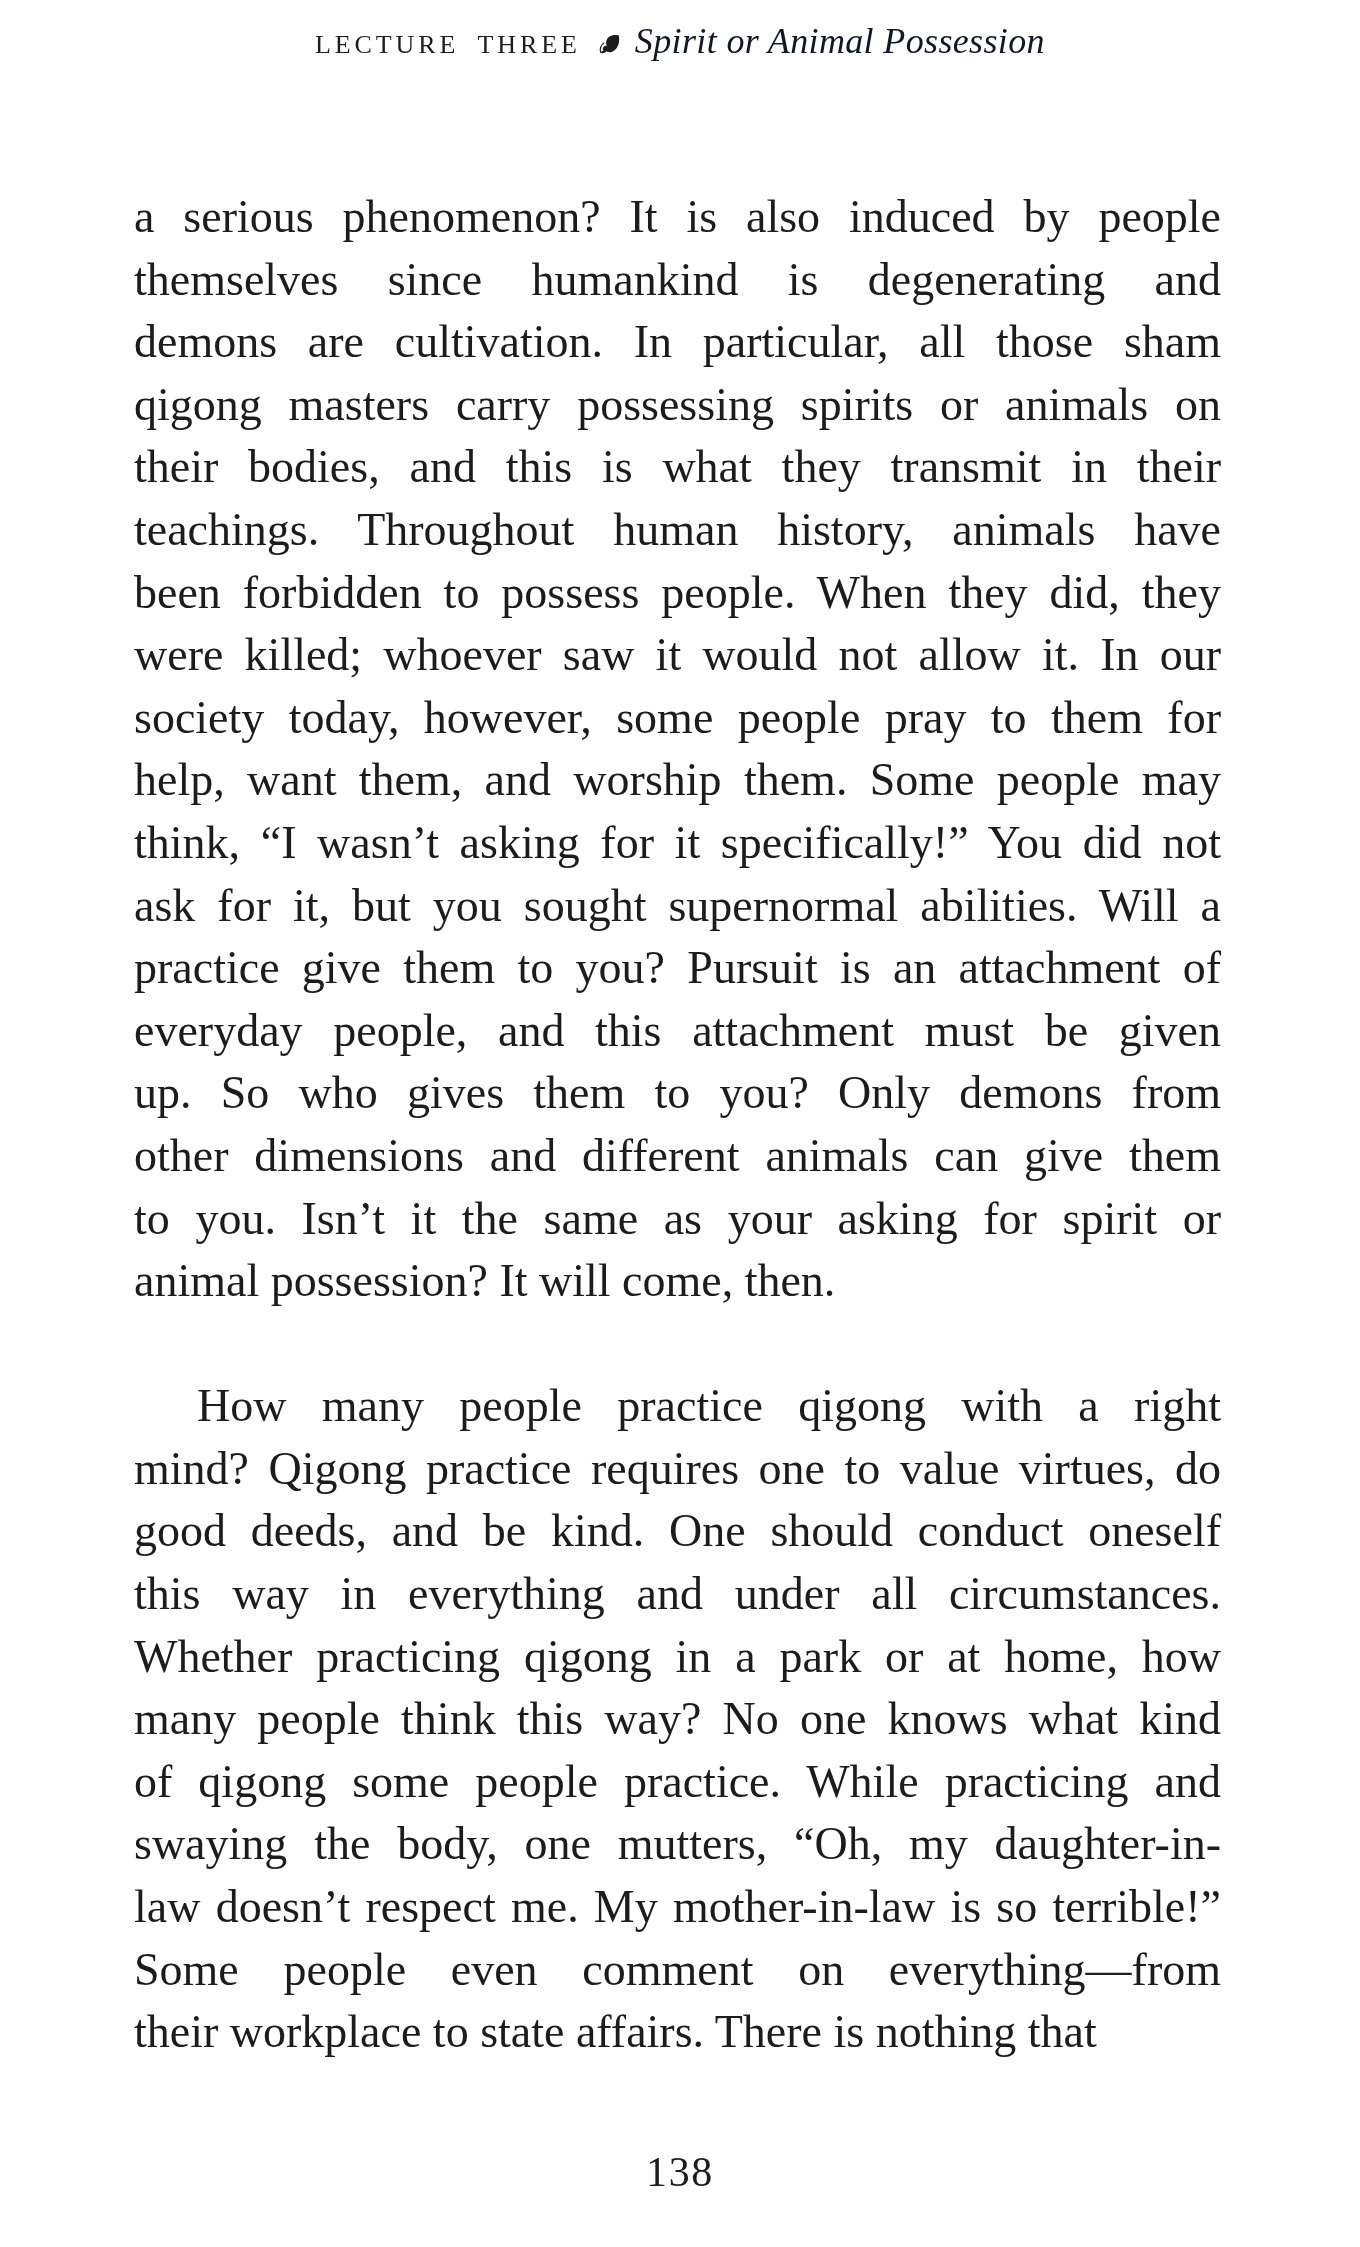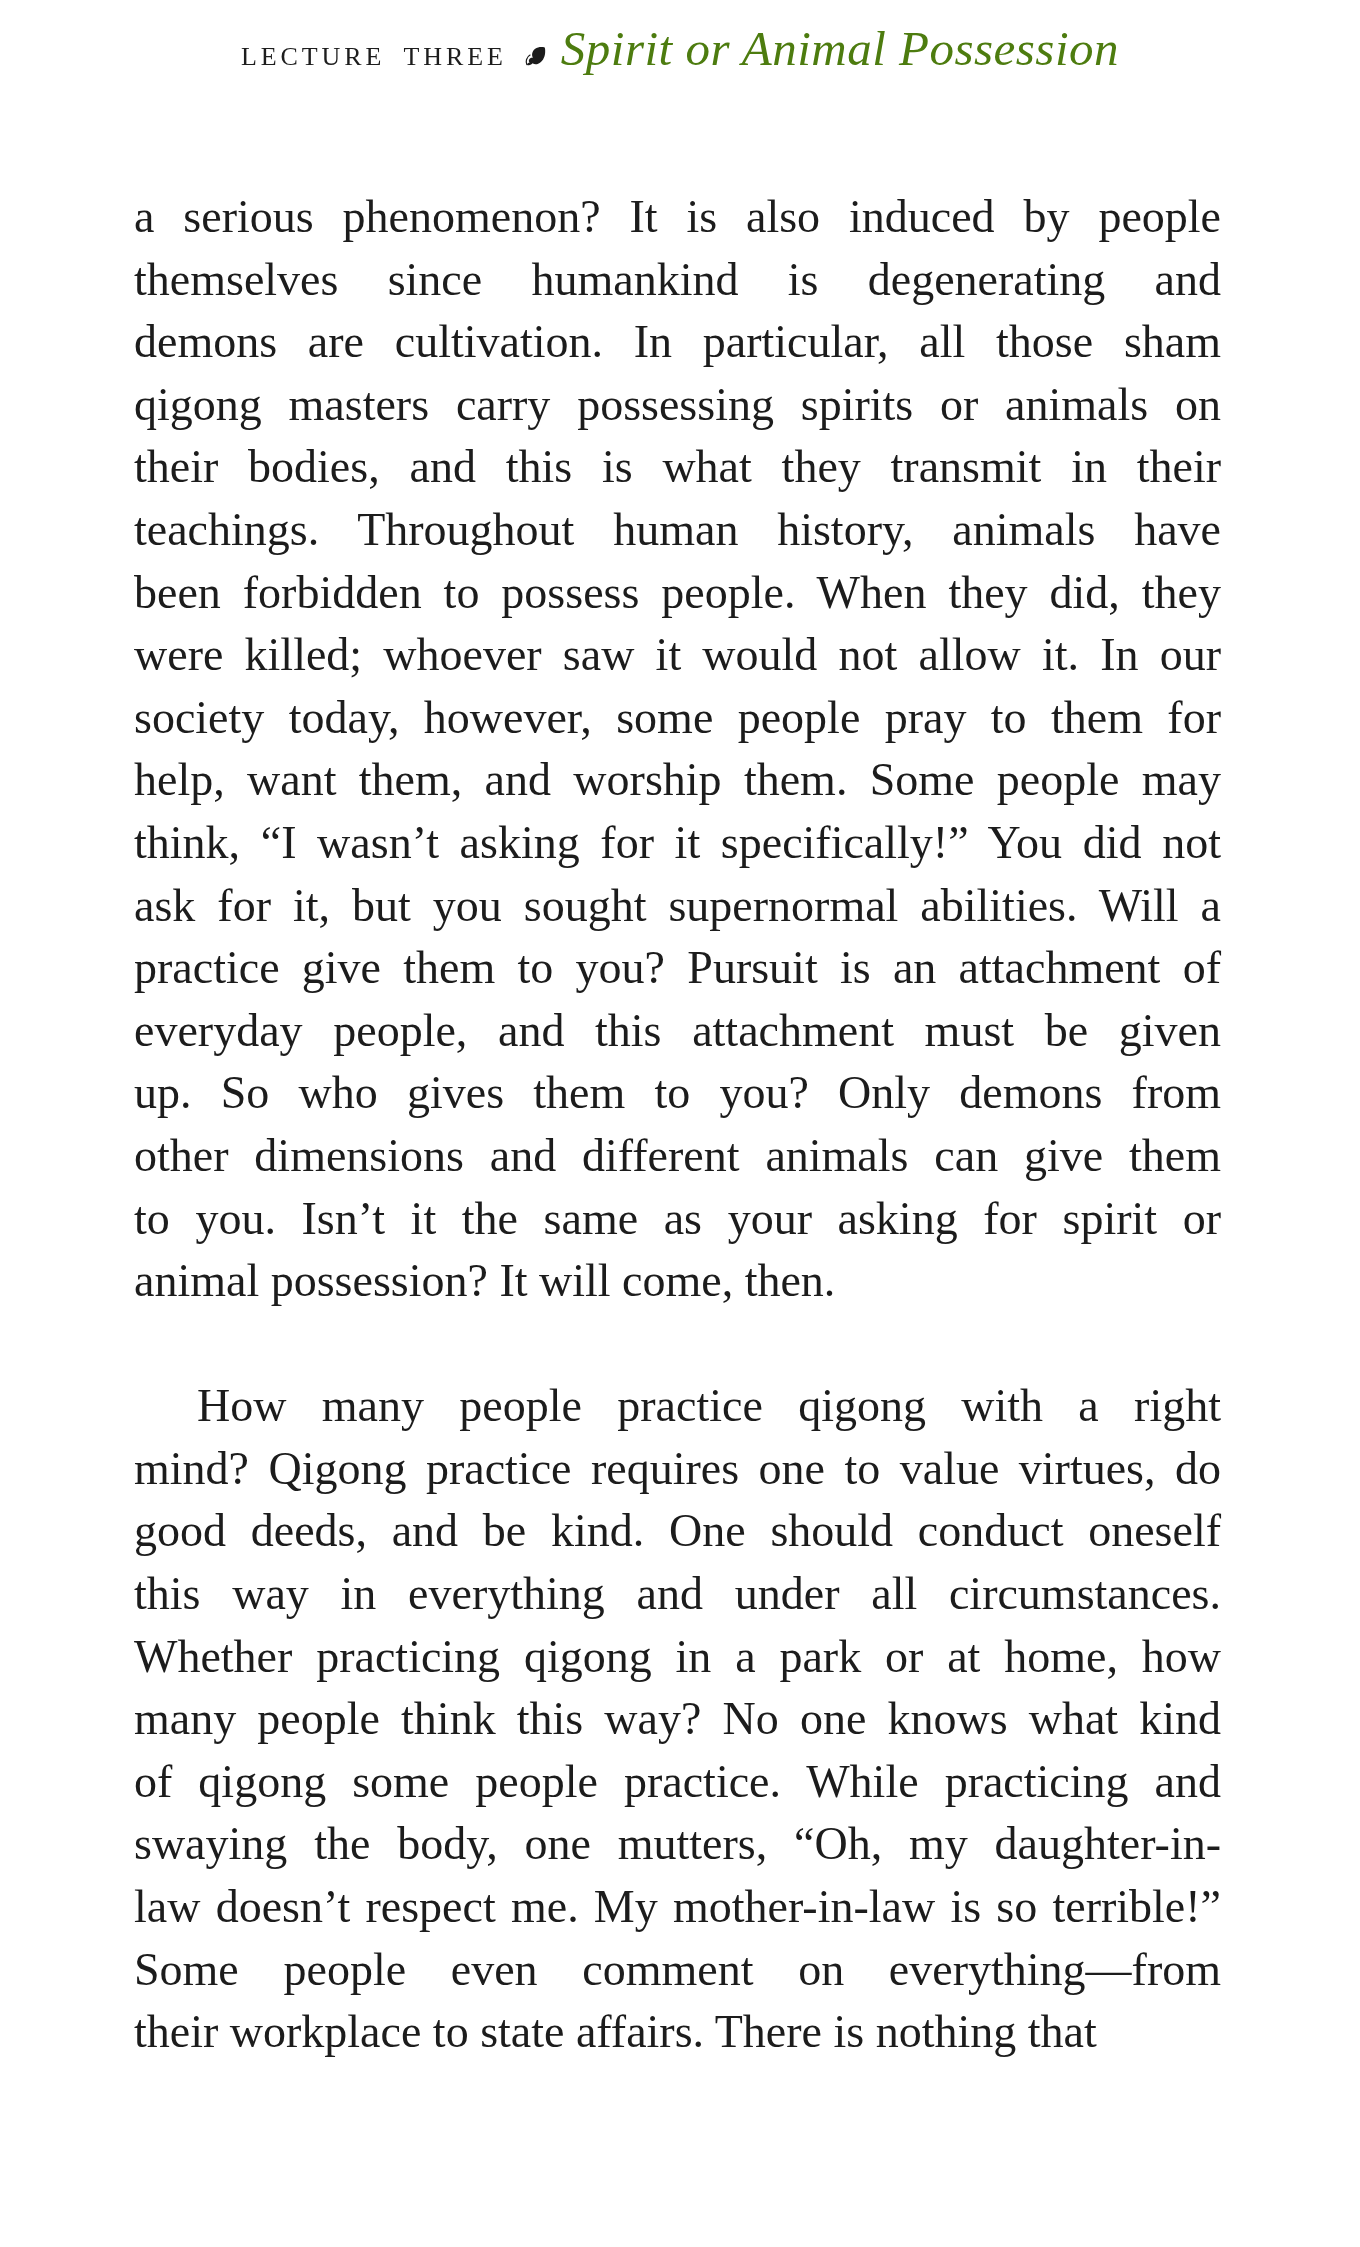--- a/index.html
+++ b/index.html
@@ -35,23 +35,23 @@
     font-variant: normal;
     color: #1d1d1d;
   }
   .rh-ornament {
     display: inline-block;
     margin: 0 13px 0 17px;
     transform: translateY(1px);
   }
   .rh-title {
     font-style: italic;
-    font-size: 49px;
+    font-size: 36px;
     letter-spacing: 0.01em;
-    color: #4d7c0f;
+    color: #0f172a;
   }
 
   
   .text-block {
     position: absolute;
     top: 170px;
     left: 118px;
     width: 1119px;
     font-size: 46px;
     line-height: 62.6px;
@@ -128,14 +128,15 @@
         <div class="line">Whether practicing qigong in a park or at home, how</div>
         <div class="line">many people think this way? No one knows what kind</div>
         <div class="line">of qigong some people practice. While practicing and</div>
         <div class="line">swaying the body, one mutters, “Oh, my daughter-in-</div>
         <div class="line">law doesn’t respect me. My mother-in-law is so terrible!”</div>
         <div class="line">Some people even comment on everything—from</div>
         <div class="line last">their workplace to state affairs. There is nothing that</div>
       </div>
     </main>
 
+  <footer class="folio">138</footer>
 
 </div>
 
 </body></html>

